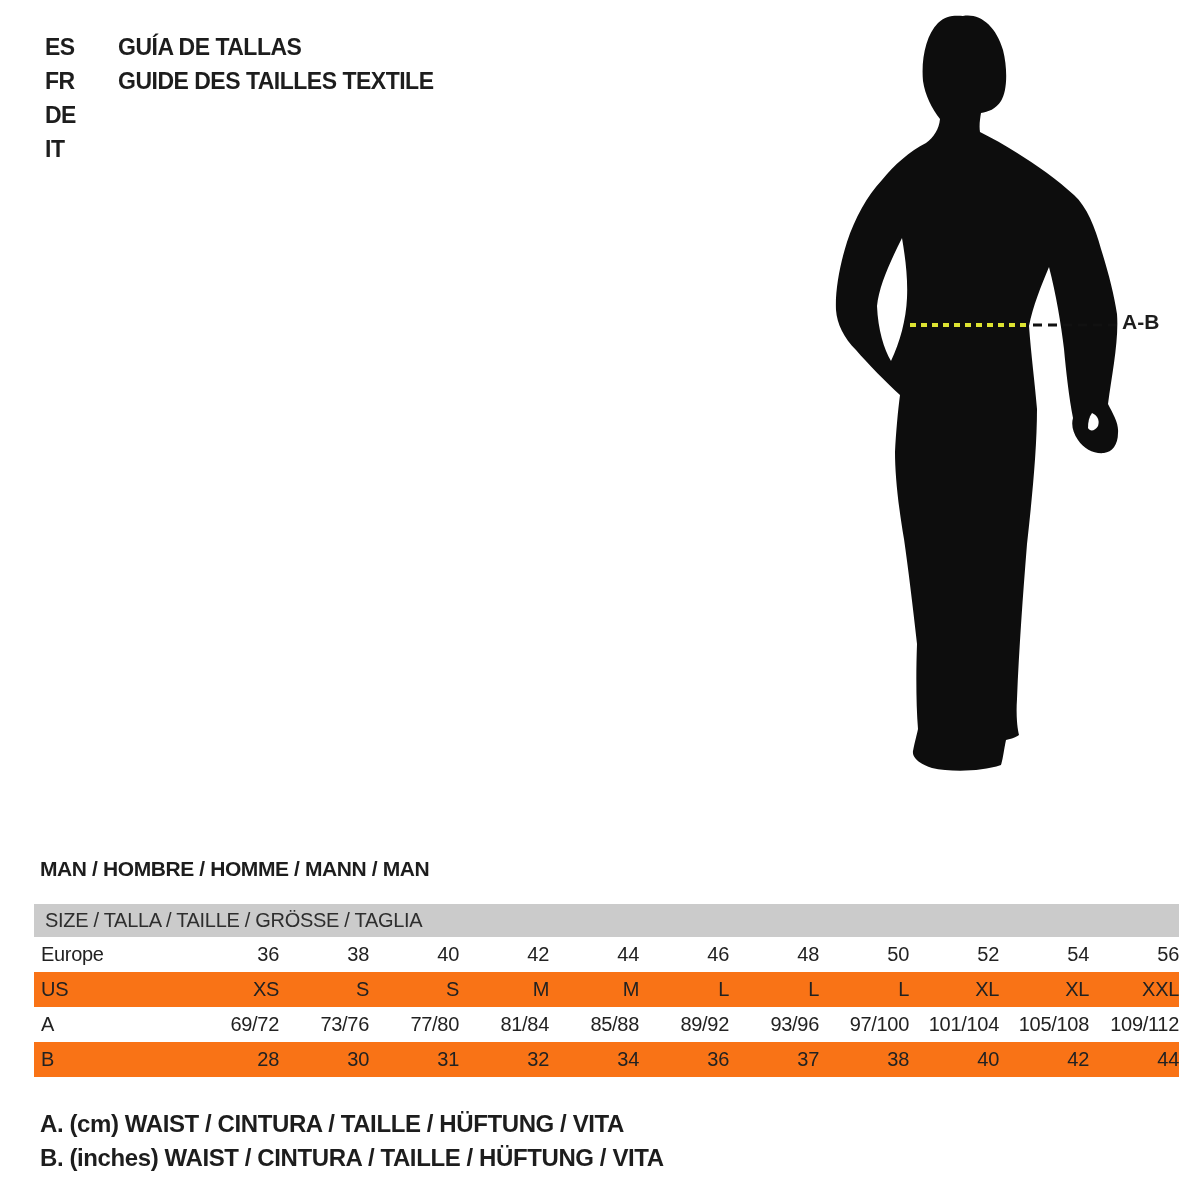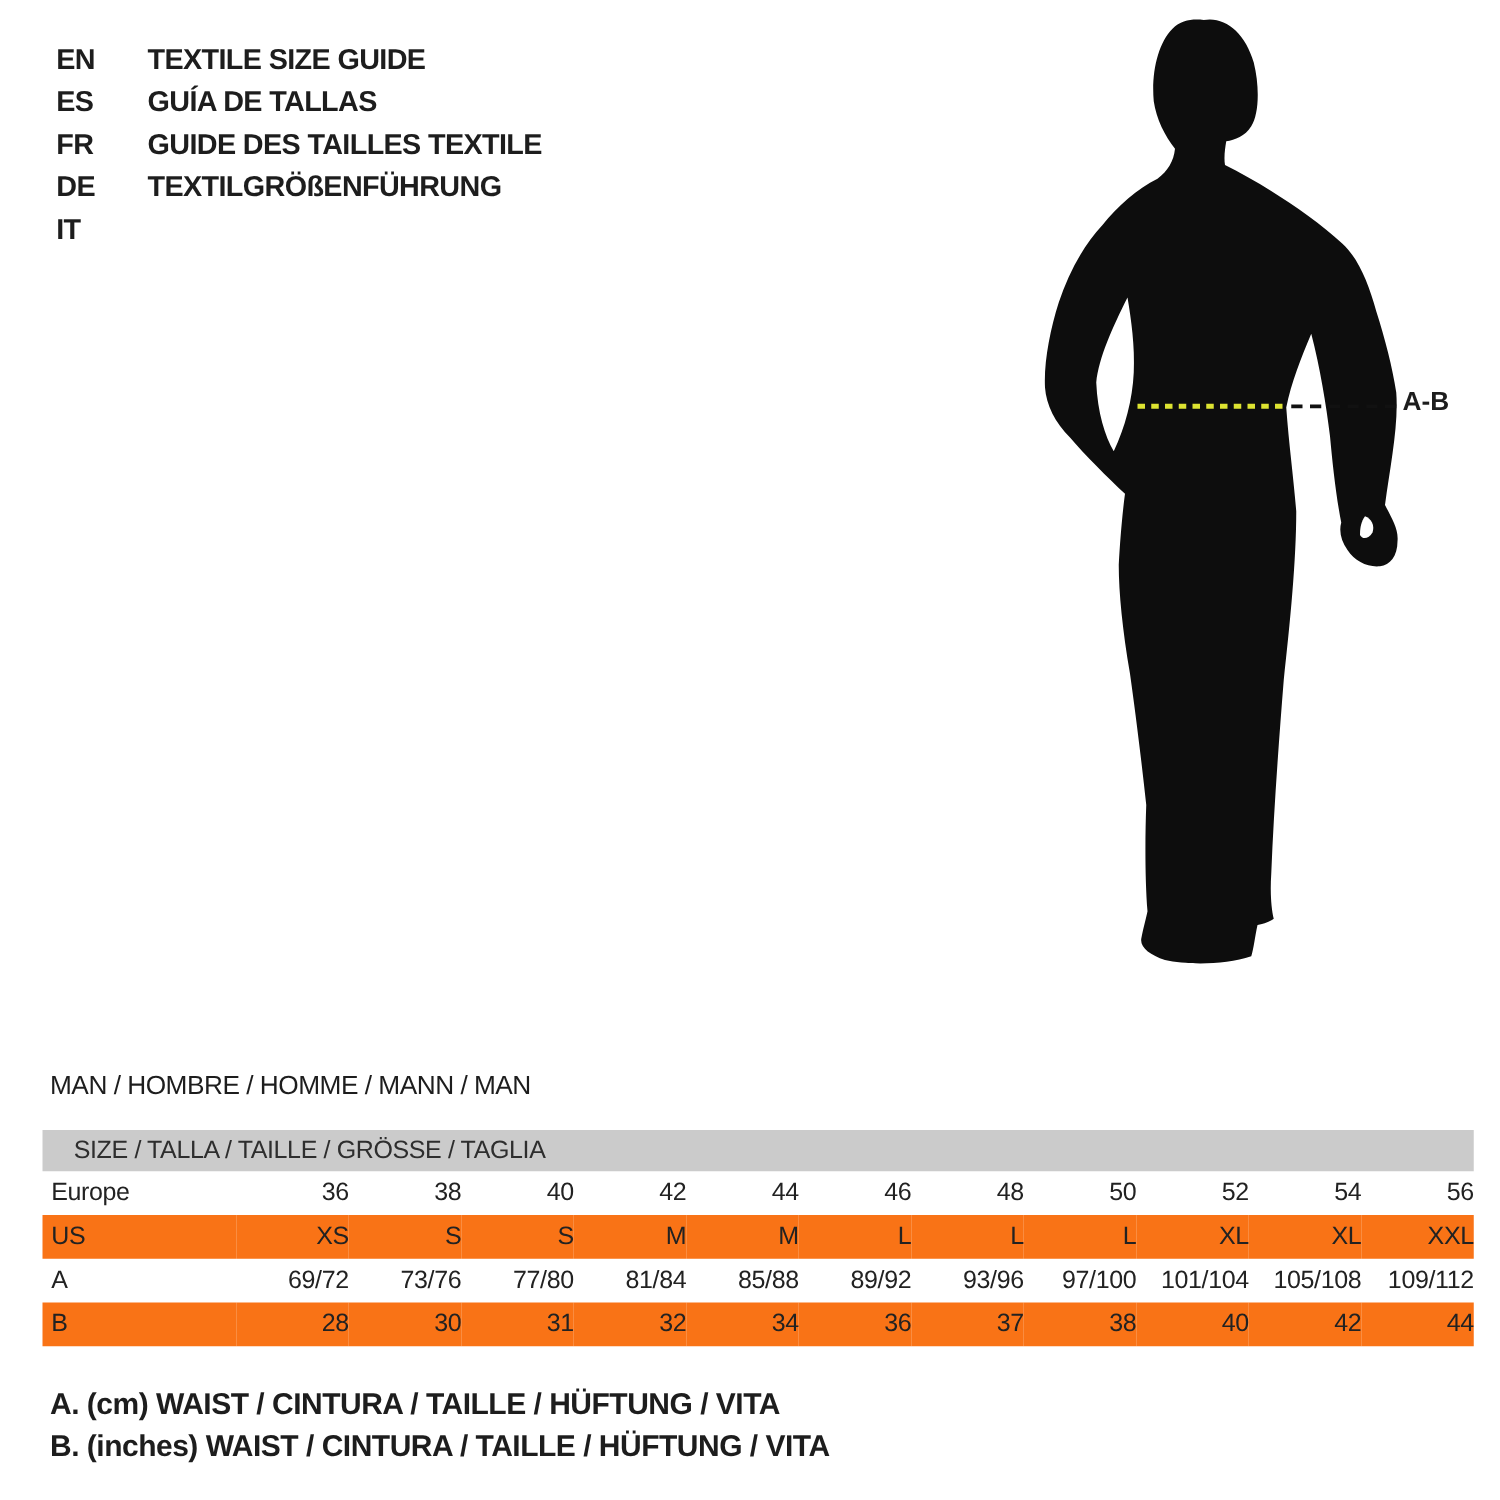--- a/index.html
+++ b/index.html
@@ -12,60 +12,55 @@
   .lang-row{display:flex;line-height:34px;font-size:23px;font-weight:700;letter-spacing:-0.5px;white-space:nowrap;}
   .lang-code{width:73px;flex:0 0 73px;}
   .category-title{
     position:absolute;left:45px;top:220px;font-size:26px;font-weight:700;
     letter-spacing:-0.8px;white-space:nowrap;
   }
   
   .silhouette{position:absolute;left:820px;top:0;width:380px;height:800px;}
   .measure-label{position:absolute;left:1122px;top:310px;font-size:21px;font-weight:700;letter-spacing:0px;}
   
-  .section-title{position:absolute;left:40px;top:857px;font-size:21px;font-weight:400;letter-spacing:-0.4px;white-space:nowrap;}
+  .section-title{position:absolute;left:40px;top:857px;font-size:21px;font-weight:700;letter-spacing:-0.4px;white-space:nowrap;}
   
   .size-table{
     position:absolute;left:34px;top:904px;width:1145px;
     border-collapse:collapse;table-layout:fixed;
     font-size:20px;letter-spacing:-0.3px;color:#222;
   }
   .size-table th,.size-table td{padding:0;font-weight:400;text-align:right;vertical-align:middle;}
   .size-table .t-head th{
-    background:#cbcbcb;height:33px;text-align:left;padding-left:25px;
+    background:#cbcbcb;height:33px;text-align:left;padding-left:11px;
     font-size:20px;color:#2e2e2e;letter-spacing:-0.3px;
   }
   .size-table tbody tr{height:35px;}
   .size-table .row-label{text-align:left;padding-left:7px;}
   .size-table col.label-col{width:155px;}
   .size-table tr.alt{background:#f97316;}
   
   .footnotes{position:absolute;left:40px;top:1107px;font-size:24px;font-weight:700;line-height:33.5px;letter-spacing:-0.4px;white-space:nowrap;}
 </style>
 </head>
 <body>
 
 <div class="page">
 
   <div class="lang-guide">
     <div class="lang-row">
-      <span class="lang-code">EN</span>
-      <span class="lang-title">TEXTILE SIZE GUIDE</span>
-    </div>
-    <div class="lang-row">
       <span class="lang-code">ES</span>
       <span class="lang-title">GUÍA DE TALLAS</span>
     </div>
     <div class="lang-row">
       <span class="lang-code">FR</span>
       <span class="lang-title">GUIDE DES TAILLES TEXTILE</span>
     </div>
     <div class="lang-row">
       <span class="lang-code">DE</span>
-      <span class="lang-title">TEXTILGRÖßENFÜHRUNG</span>
     </div>
     <div class="lang-row">
       <span class="lang-code">IT</span>
     </div>
   </div>
 
 
   <svg class="silhouette" viewBox="0 0 380 800" aria-hidden="true">
     <path fill="#0d0d0d" d="
       M143,16

